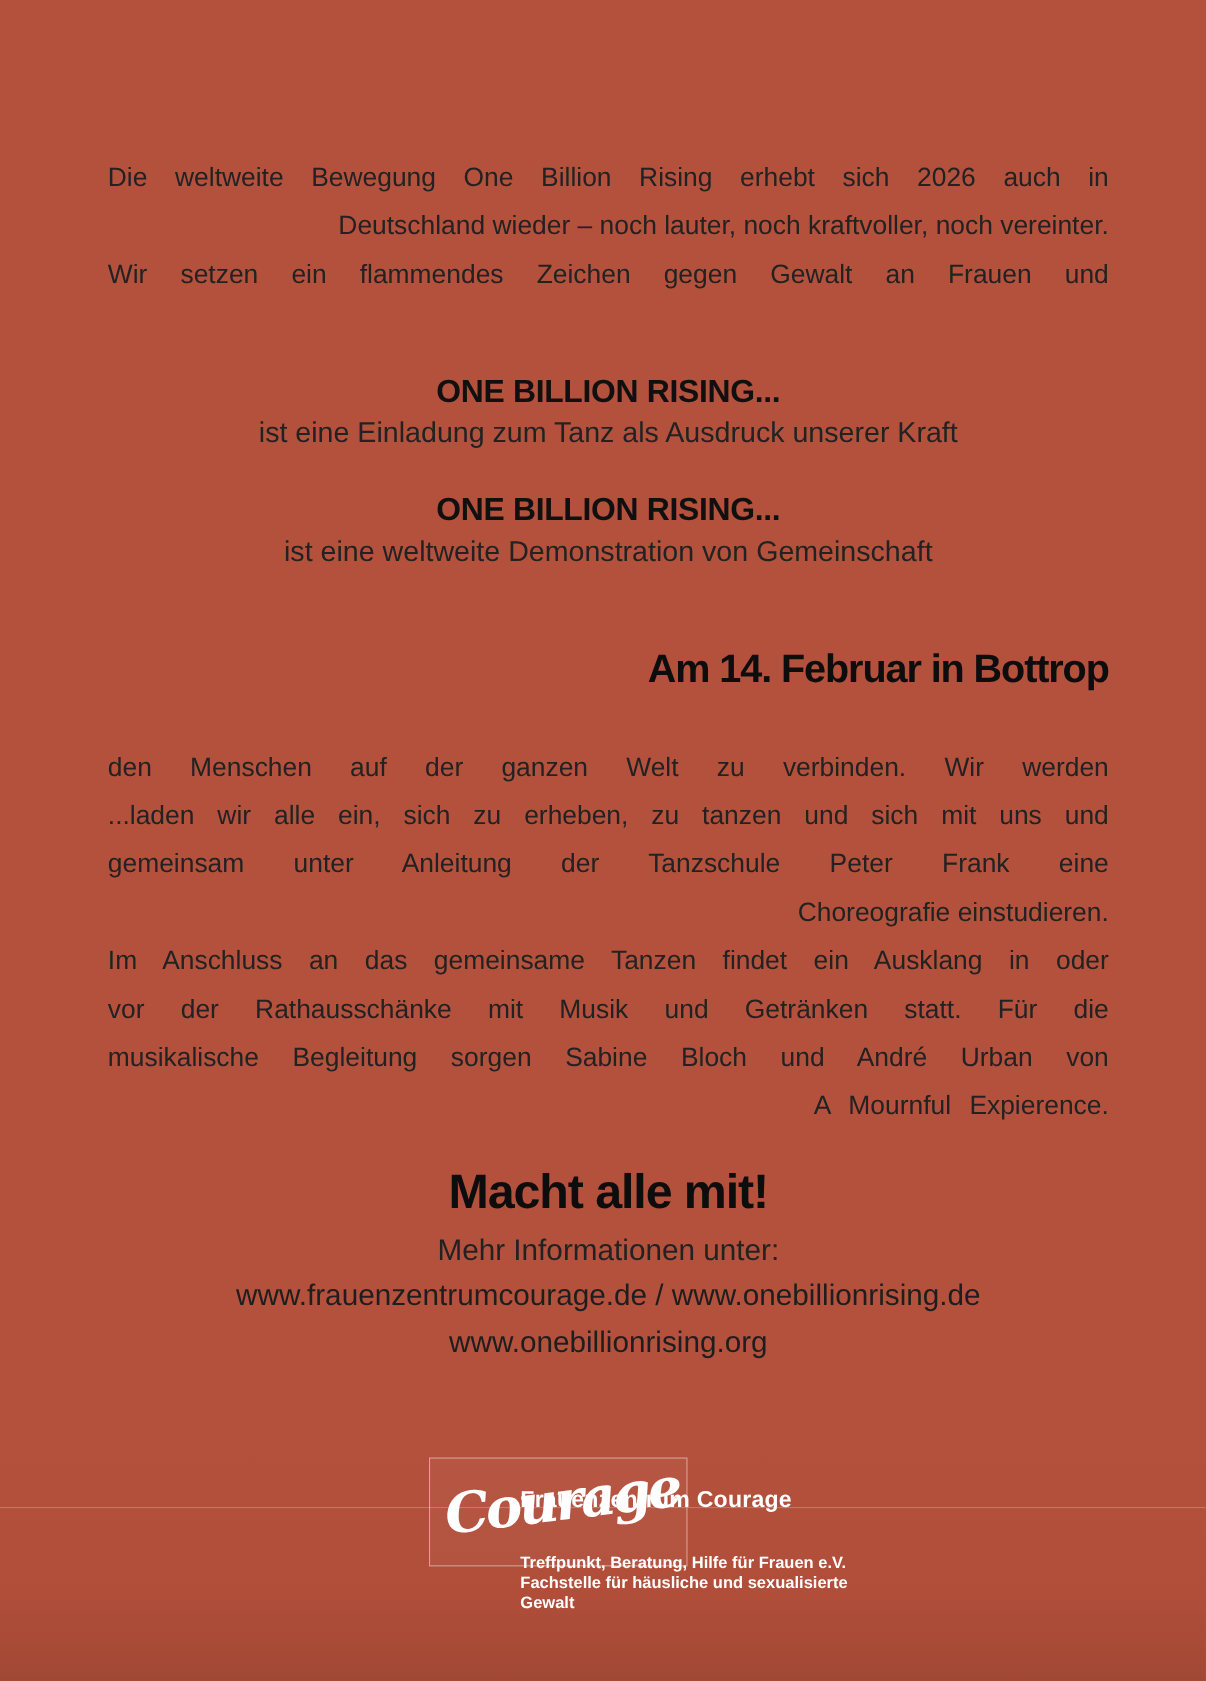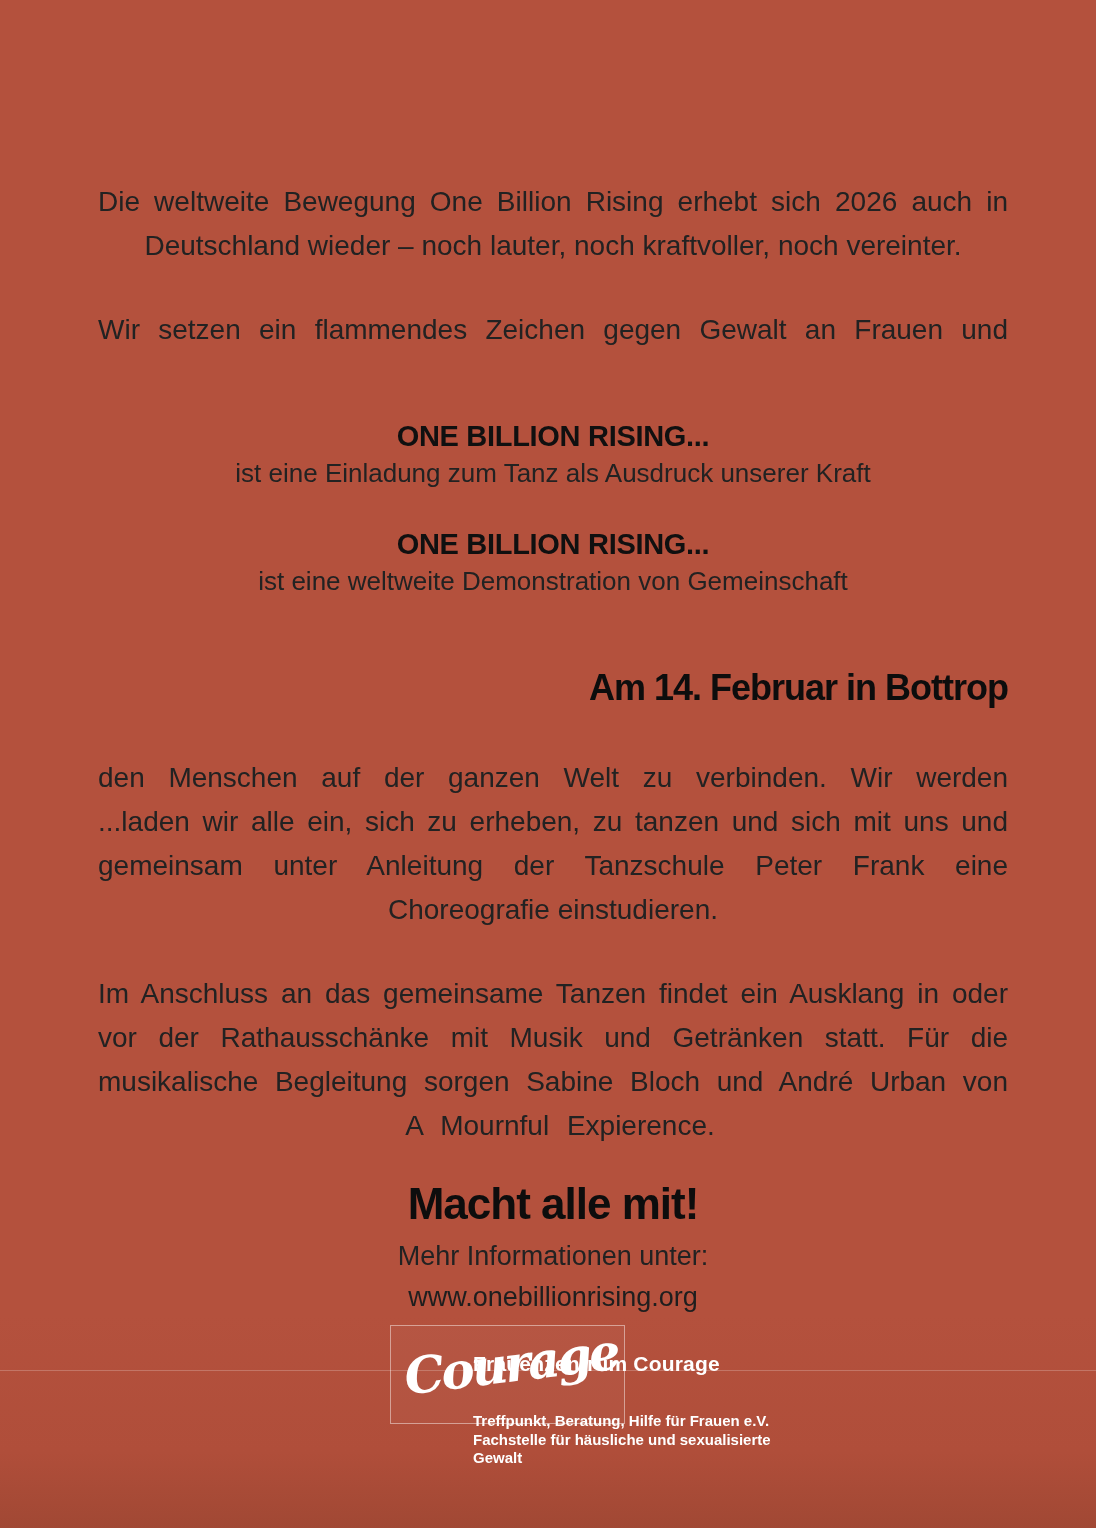--- a/index.html
+++ b/index.html
@@ -9,22 +9,22 @@
     background:#b4513d;
   }
   .page{
     position:absolute;inset:0;
     background:linear-gradient(180deg,#b4513d 0%,#b4513d 86%,#b04e3a 95%,#a14834 100%);
   }
   .content{
     position:absolute;left:98px;right:88px;top:140px;
     color:#1e1e1e;
   }
-  .para{font-size:28px;line-height:44px;color:#222;margin-top:40px;}
-  .line{text-align:center;}
+  .para{font-size:24px;line-height:44px;color:#222;}
+  .line{text-align:right;}
   .line.stretch{text-align:justify;text-align-last:justify;}
   .line.indent{padding-left:14px;word-spacing:10px;}
   .obr-block{text-align:center;}
   .obr-block.first{margin-top:66px;}
   .obr-block.second{margin-top:34px;}
   .obr-heading{font-weight:bold;font-size:29px;line-height:36px;color:#101010;letter-spacing:-.3px;}
   .obr-sub{font-size:26px;line-height:38px;color:#222;}
   .event-heading{
     margin-top:62px;text-align:right;font-weight:bold;font-size:36px;line-height:52px;
     color:#0d0d0d;letter-spacing:-1px;
@@ -98,20 +98,21 @@
         <div class="para">
           <div class="line stretch">Im Anschluss an das gemeinsame Tanzen findet ein Ausklang in oder</div>
           <div class="line stretch">vor der Rathausschänke mit Musik und Getränken statt. Für die</div>
           <div class="line stretch">musikalische Begleitung sorgen Sabine Bloch und André Urban von</div>
           <div class="line indent">A Mournful Expierence.</div>
         </div>
       </div>
 
     <div class="cta-heading">Macht alle mit!</div>
     <div class="cta-info">Mehr Informationen unter:</div>
+    <div class="cta-link">www.frauenzentrumcourage.de / www.onebillionrising.de</div>
     <div class="cta-link">www.onebillionrising.org</div>
 
   </div>
 
   <div class="fold-line"></div>
 
   <div class="logo-box"></div>
 
   <svg class="logo-script" viewBox="0 0 220 78" xmlns="http://www.w3.org/2000/svg">
     <text x="6" y="56" fill="#ffffff" font-family="DejaVu Serif, serif" font-style="italic" font-weight="bold" font-size="50" letter-spacing="-3" transform="rotate(-7 110 39)">Courage</text>

